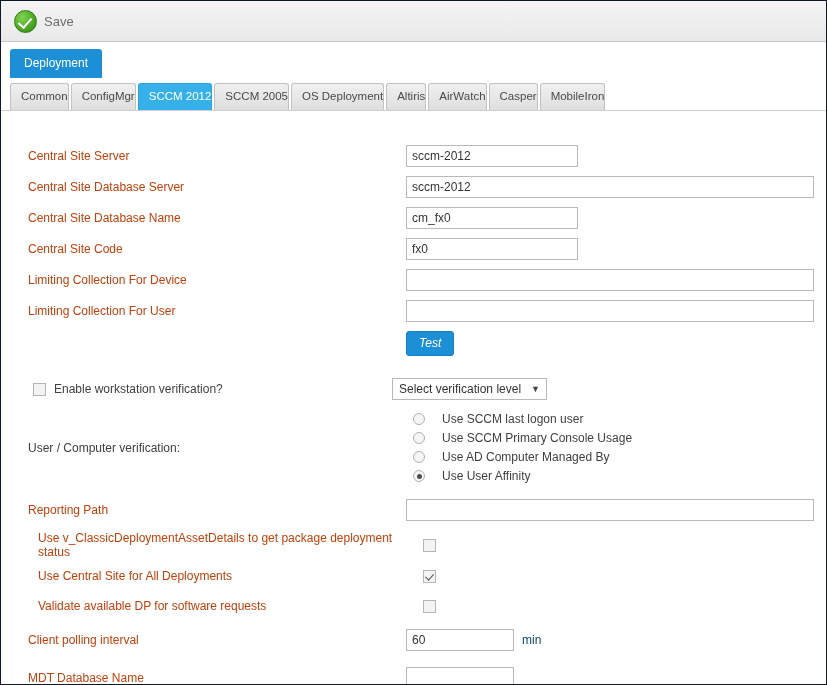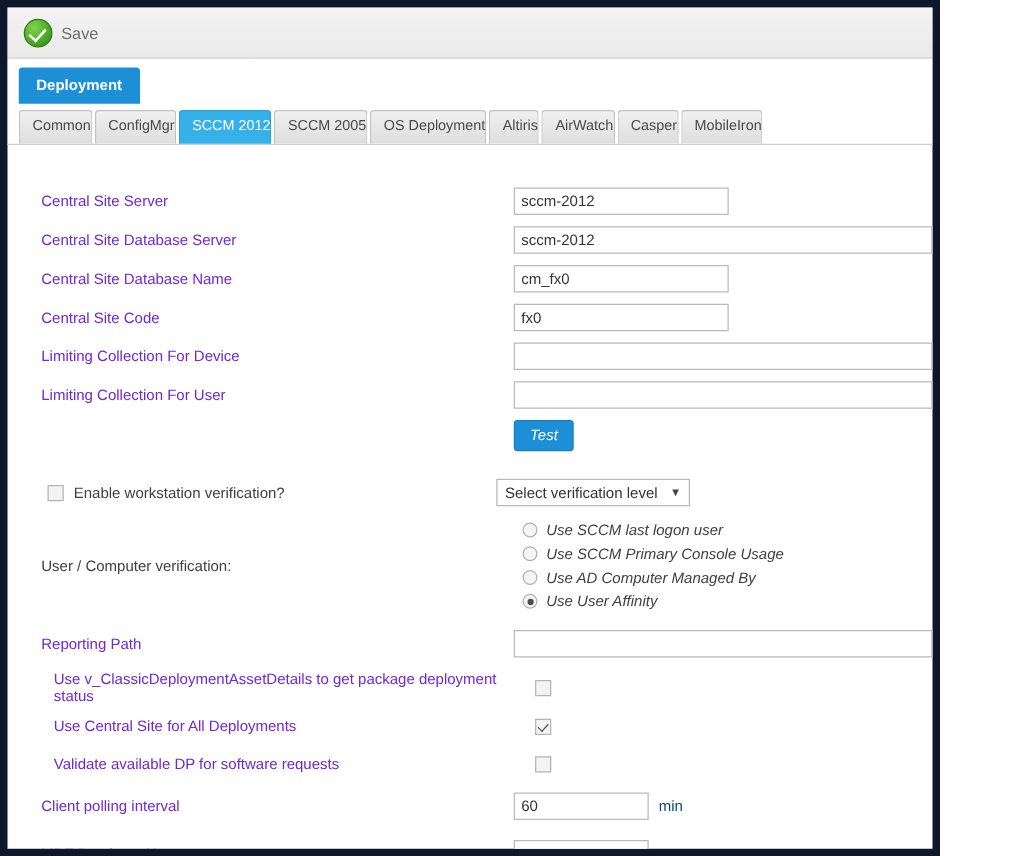--- a/index.html
+++ b/index.html
@@ -7,24 +7,24 @@
     padding: 0;
     background: #ffffff;
   }
   body {
     font-family: "Liberation Sans", sans-serif;
     font-size: 12px;
     color: #333333;
   }
   #app {
     position: relative;
-    width: 752px;
+    width: 827px;
     height: 685px;
     box-sizing: border-box;
-    border: 6px solid #0f172a;
+    border: 1px solid #0f172a;
     background: #ffffff;
     overflow: hidden;
   }
   
   .toolbar {
     height: 41px;
     background: linear-gradient(to bottom, #f4f4f4 0%, #e9e9e9 100%);
     border-bottom: 1px solid #c8c8c8;
     display: flex;
     align-items: center;
@@ -59,21 +59,20 @@
     transform: rotate(42deg);
   }
   .toolbar-label {
     font-size: 13px;
     color: #6d6d6d;
   }
   
   .deployment-row {
     padding: 7px 0 0 9px;
     background: #ffffff;
-    font-weight: bold;
   }
   .deployment-tab {
     display: inline-block;
     background: #1c8fd6;
     color: #ffffff;
     font-size: 12px;
     padding: 7px 14px 8px 14px;
     border-radius: 3px 3px 0 0;
     cursor: pointer;
   }
@@ -111,21 +110,21 @@
   }
   .row {
     display: flex;
     align-items: center;
     margin-bottom: 9px;
     padding-left: 27px;
     box-sizing: border-box;
   }
   .lbl {
     font-size: 12px;
-    color: #6d28d9;
+    color: #c2410c;
     width: 378px;
     flex: none;
   }
   input[type="text"] {
     font-family: "Liberation Sans", sans-serif;
     font-size: 12px;
     color: #333333;
     border: 1px solid #b9b9b9;
     background: #ffffff;
     height: 22px;
@@ -204,21 +203,21 @@
   }
   .caret { font-size: 9px; color: #444444; }
   .rel-block {
     display: flex;
     align-items: center;
     padding-left: 27px;
     margin-top: 12px;
   }
   .rel-label { width: 385px; font-size: 12px; color: #3f3f3f; }
   .radios { display: flex; flex-direction: column; gap: 5px; }
-  .radio-line { display: flex; align-items: center; gap: 7px; font-style: italic; }
+  .radio-line { display: flex; align-items: center; gap: 17px; }
   .radio {
     width: 12px;
     height: 12px;
     border-radius: 50%;
     border: 1px solid #b1b1b1;
     background: #f5f5f5;
     box-sizing: border-box;
     position: relative;
     flex: none;
     cursor: pointer;

